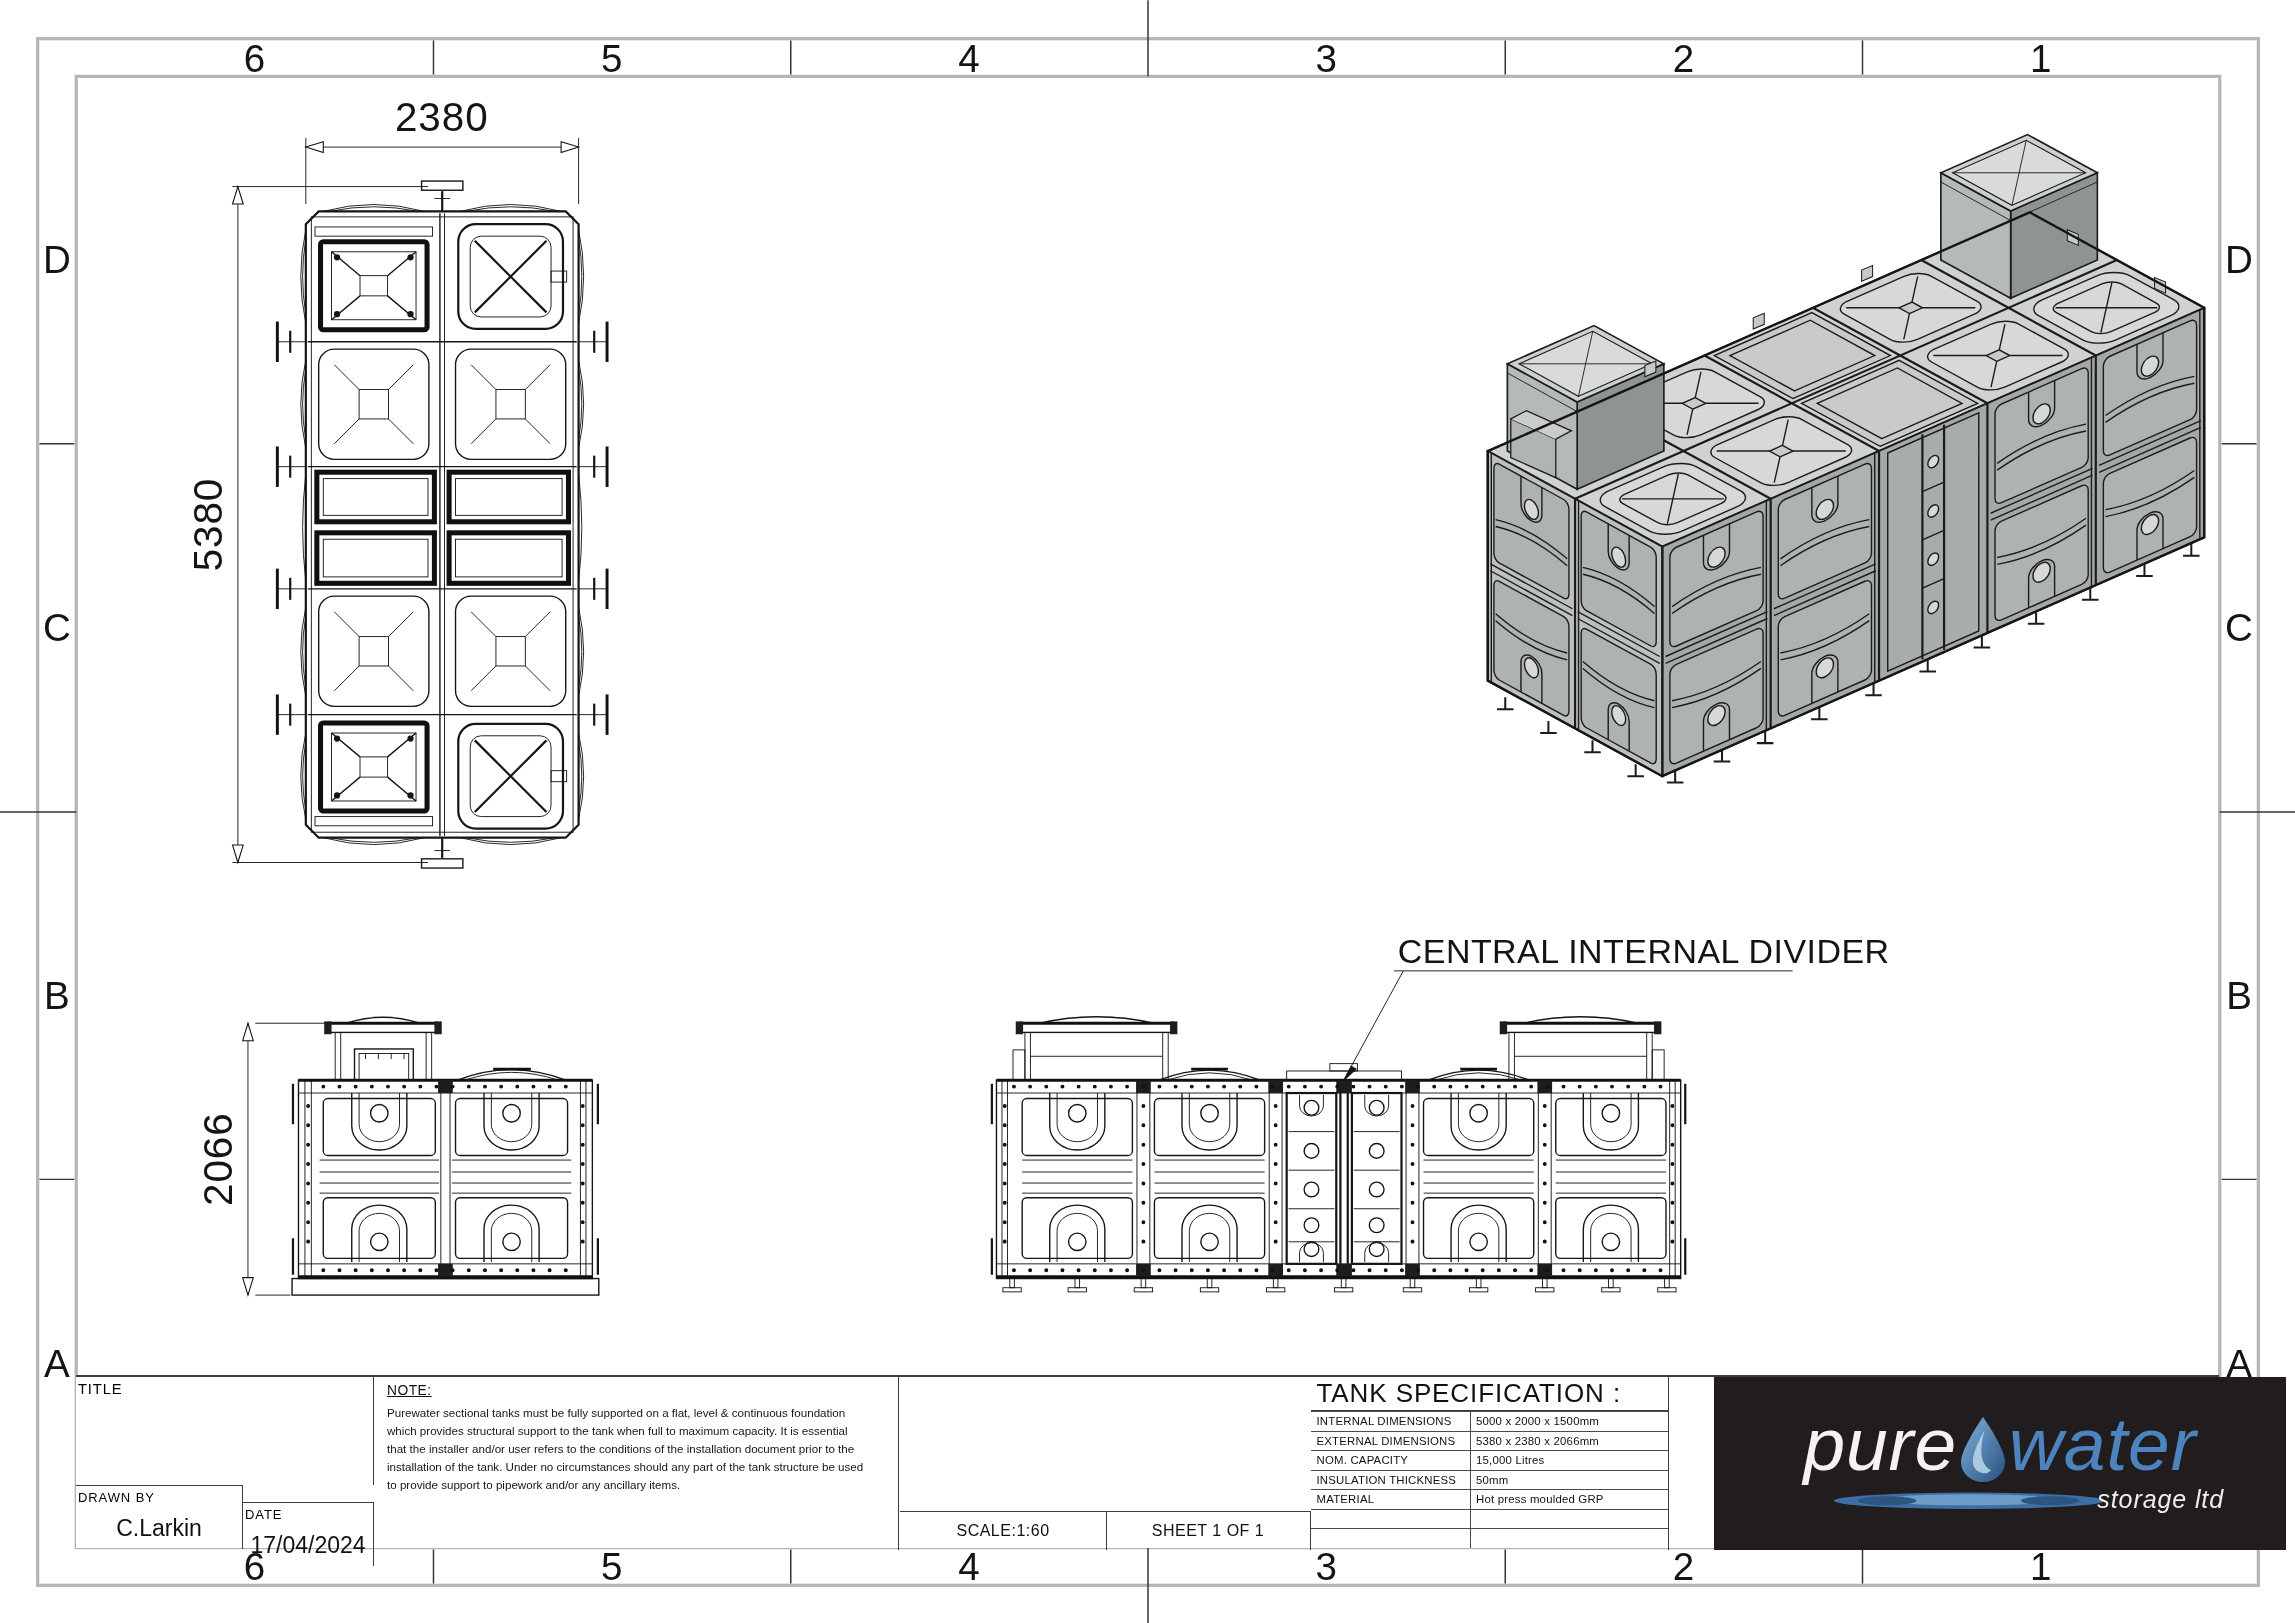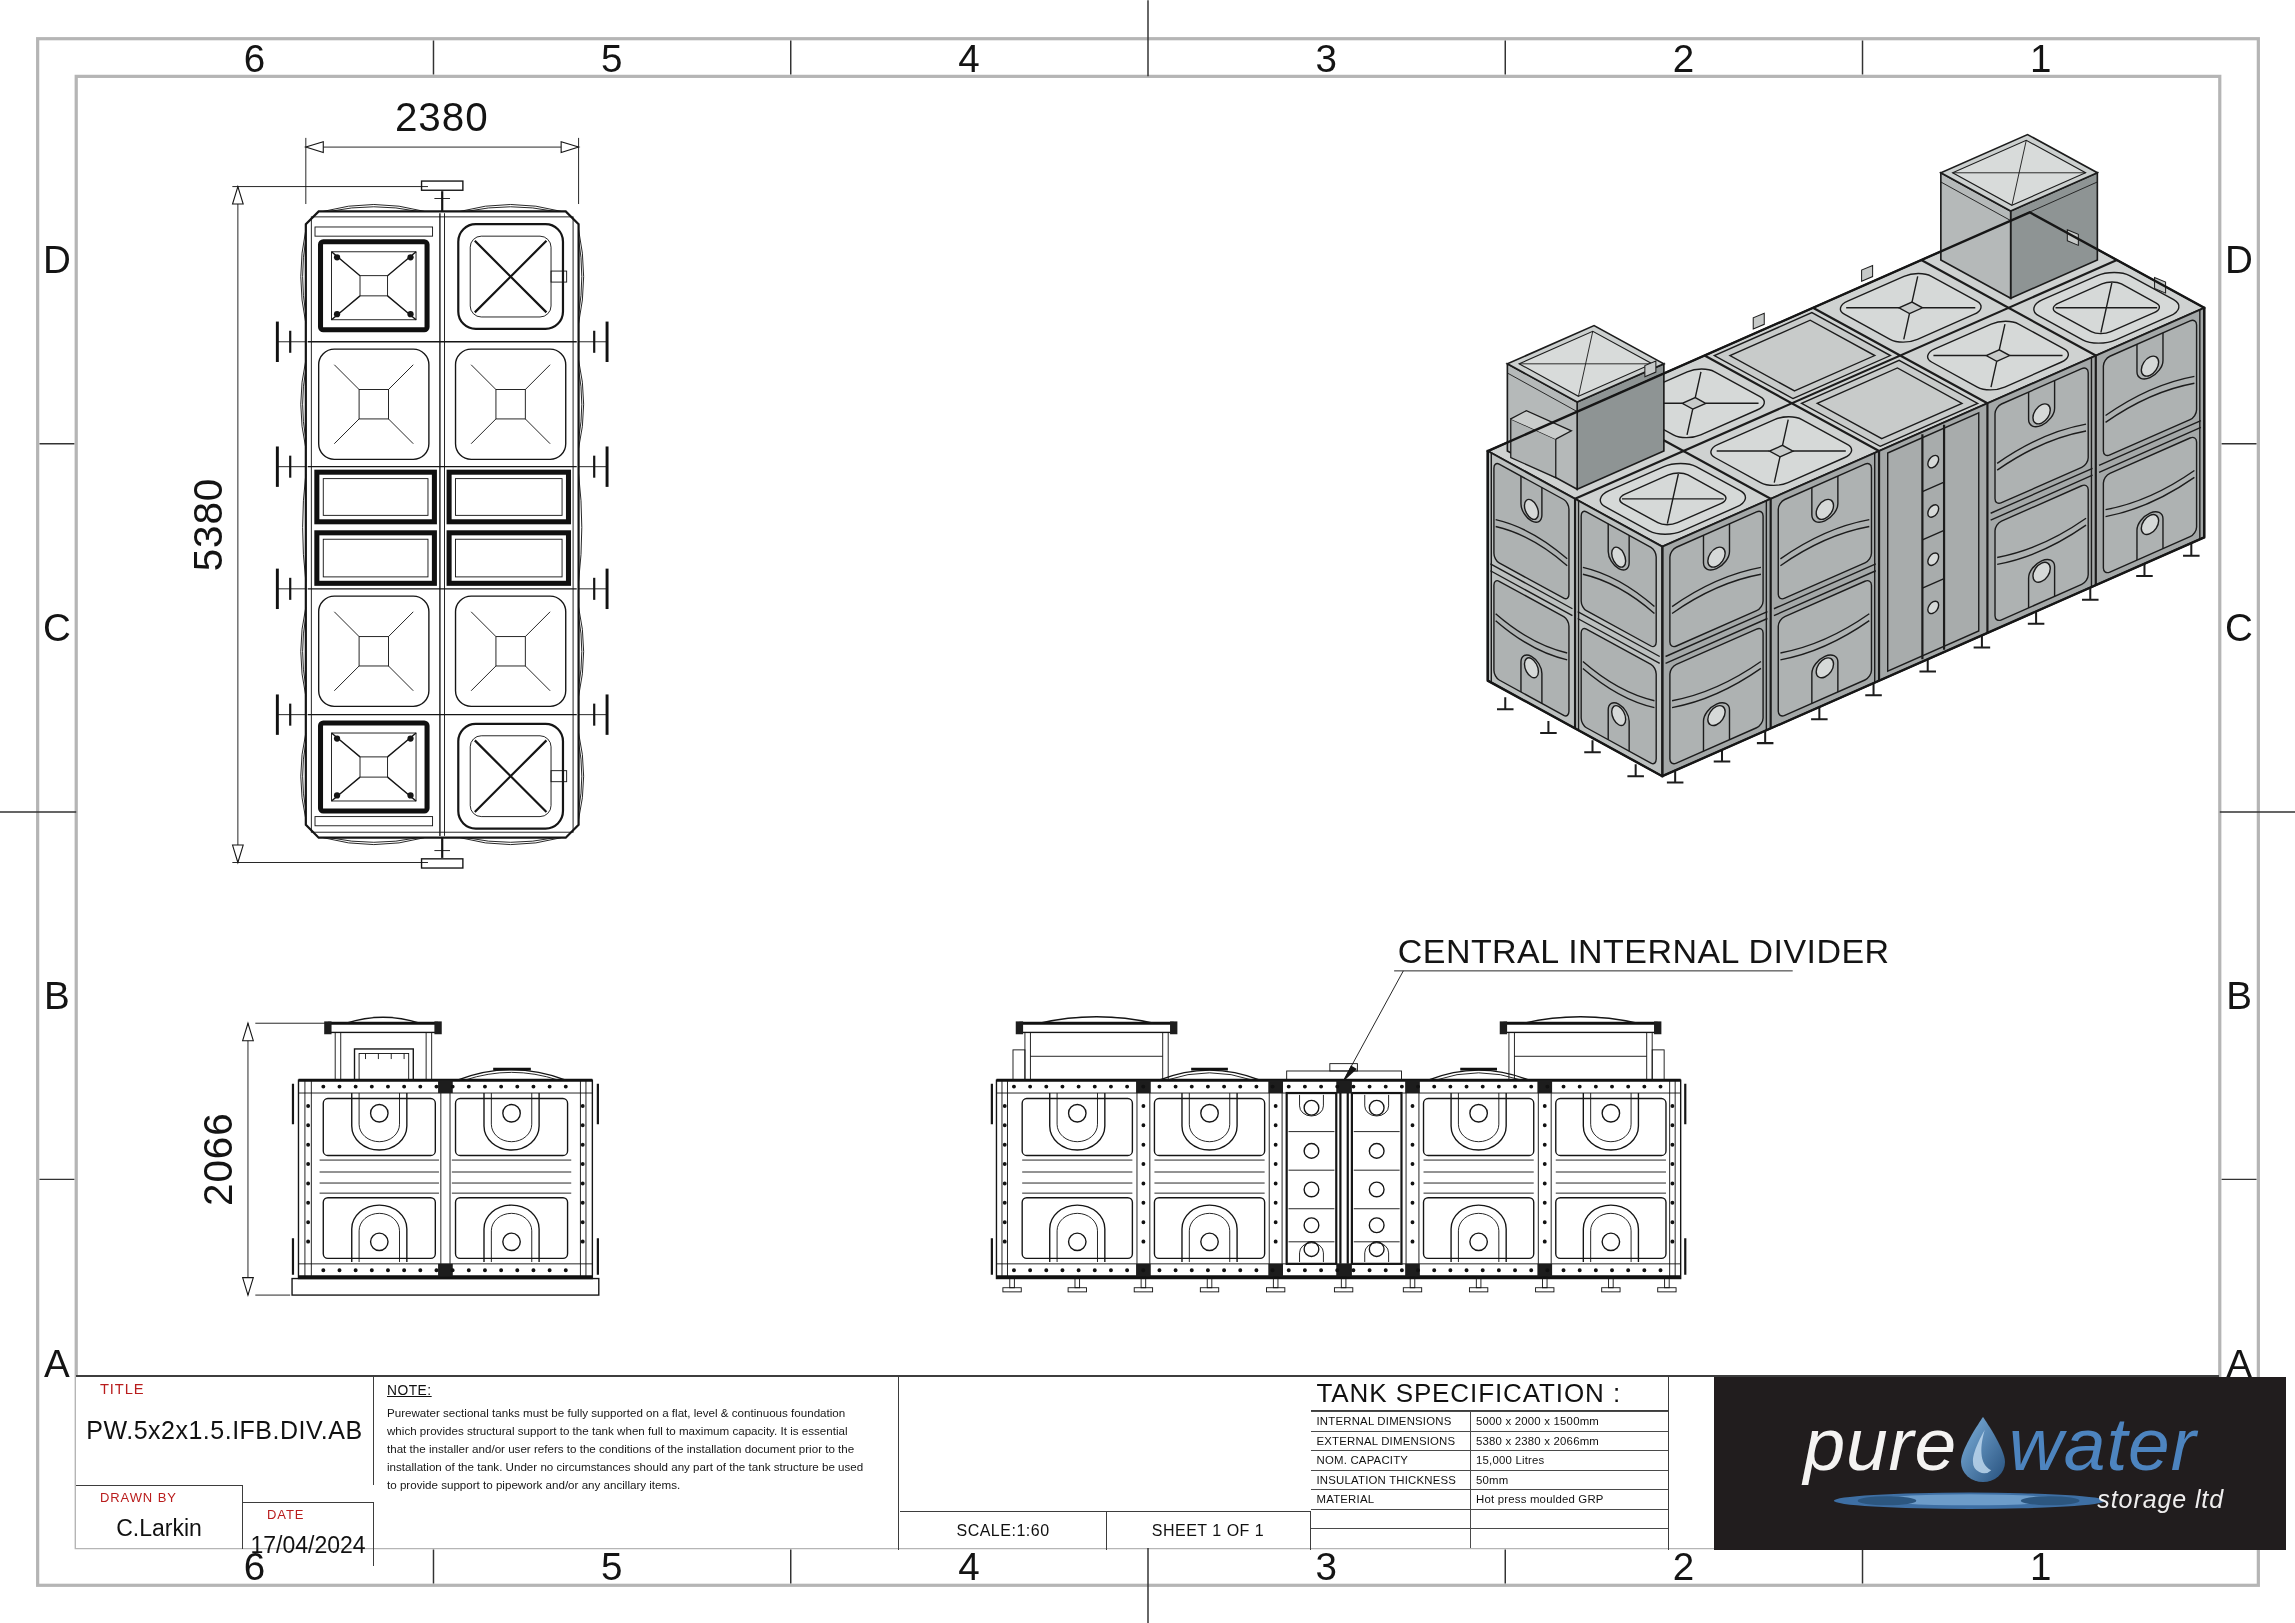--- a/index.html
+++ b/index.html
@@ -28,21 +28,21 @@
   svg .pnl2{fill:#a8acac;}
   svg .tfill{fill:#d6d9d8;}
   svg .tfill2{fill:#c8cbca;}
 
   
   #titleblock{position:absolute;left:76px;top:1375px;width:2143px;height:173px;
               border-top:2.3px solid #3d3d3d;box-sizing:border-box;background:#fff;}
   #titleblock .sec{position:absolute;box-sizing:border-box;}
   .b-r{border-right:1.8px solid #3d3d3d;}
   .b-t{border-top:1.8px solid #3d3d3d;}
-  .lbl{position:absolute;top:3.7px;left:24px;font-size:14.7px;letter-spacing:0.9px;color:#b91c1c;}
+  .lbl{position:absolute;top:3.7px;left:2px;font-size:14.7px;letter-spacing:0.9px;color:#000000;}
   .sec-title .val{padding-top:39px;text-align:center;font-size:25px;letter-spacing:0.5px;}
   .sec-drawn .val,.sec-date .val{padding-top:29px;text-align:center;font-size:23px;}
   .sec-note{padding:5.5px 11px 0 13px;}
   .note-h{font-size:13.8px;text-decoration:underline;margin-bottom:6.4px;letter-spacing:0.5px;}
   .note-l{font-size:11.6px;line-height:18px;color:#161616;}
   .sec-desc .dtext{margin-top:18.4px;text-align:center;font-size:16.5px;line-height:23px;letter-spacing:0.2px;}
   .sec-scale,.sec-sheet{display:flex;align-items:center;justify-content:center;font-size:16px;letter-spacing:0.5px;}
   .spec-head{height:33px;border-bottom:1.4px solid #3d3d3d;font-size:26px;letter-spacing:0.9px;
              padding-left:5.5px;display:flex;align-items:center;white-space:nowrap;}
   .spec-table{width:100%;border-collapse:collapse;table-layout:fixed;}
@@ -514,21 +514,20 @@
           <path d="M1639,759V772 M1630,772H1648"></path>
     </g>
 
     <polygon points="1810,845 2400,585 2400,335 2210,231 1620,491 1620,741" fill="none" stroke="#161616" stroke-width="2.6"></polygon>
   </g>
 </svg>
 
 <div id="titleblock">
   <div class="sec sec-title b-r" style="left:0;top:0;width:298px;height:108px;">
     <div class="lbl">TITLE</div>
-    <div class="val">PW.5x2x1.5.IFB.DIV.AB</div>
   </div>
   <div class="sec sec-drawn b-r b-t" style="left:0;top:108px;width:167px;height:64px;">
     <div class="lbl" style="font-size:13px;">DRAWN BY</div>
     <div class="val">C.Larkin</div>
   </div>
   <div class="sec sec-date b-r b-t" style="left:167px;top:108px;width:131px;height:64px;margin-top:17px;">
     <div class="lbl" style="font-size:13px;">DATE</div>
     <div class="val">17/04/2024</div>
   </div>
   <div class="sec sec-note b-r" style="left:298px;top:0;width:525px;height:173px;">

